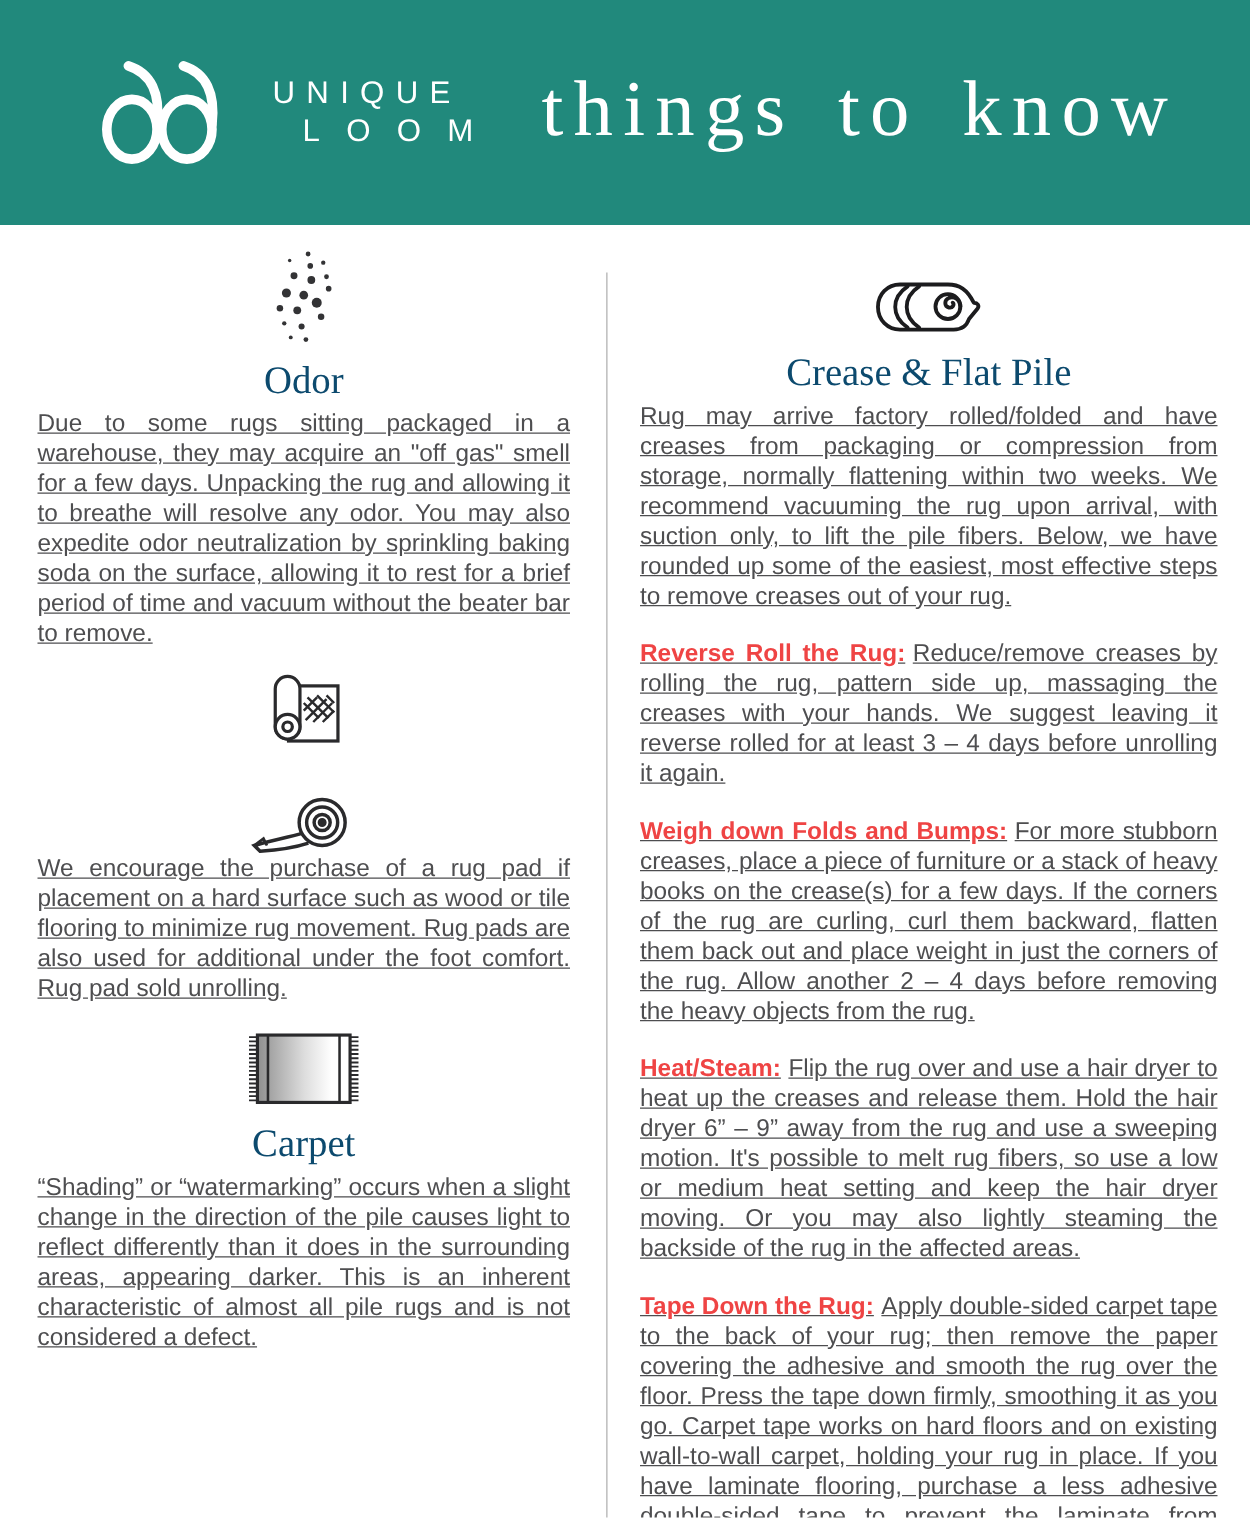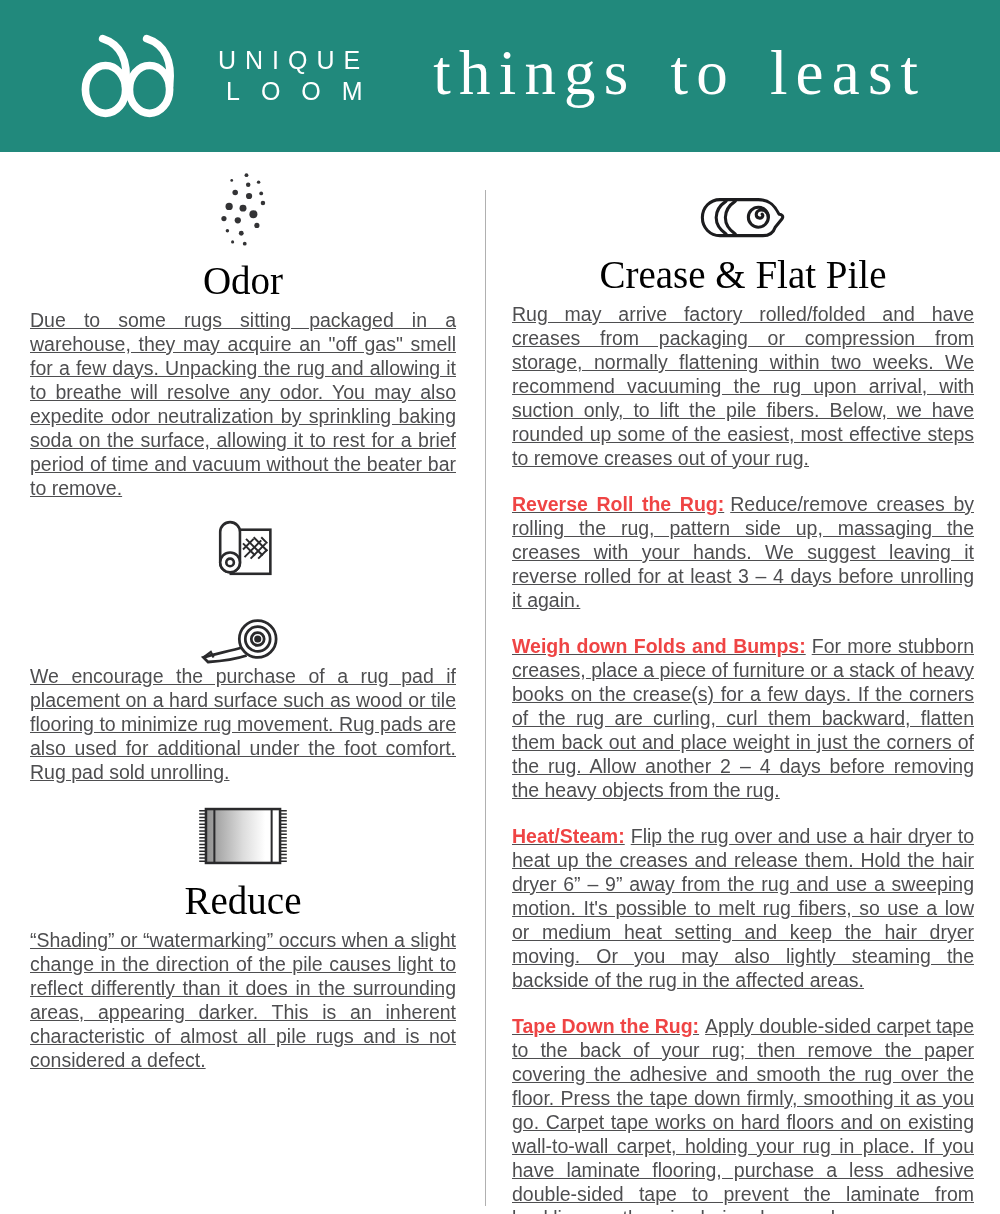--- a/index.html
+++ b/index.html
@@ -6,36 +6,36 @@
   body {
     width:1000px; height:1214px;
     background:#ffffff;
     font-family:"Liberation Sans", sans-serif;
     position:relative;
     overflow:hidden;
   }
 
   
   .header {
-    height:152px;
+    height:180px;
     background:#21897C;
     display:flex;
     align-items:center;
   }
   .logo { display:flex; align-items:center; margin-left:76px; }
   .logo-mark { width:126px; height:88px; }
   .brand-text {
     color:#fff;
     margin-left:16px;
     display:flex; flex-direction:column;
     line-height:1.25;
     font-weight:400;
   }
   .brand-line1 { font-size:25px; letter-spacing:9px; }
-  .brand-line2 { font-size:25px; letter-spacing:21px; margin-left:8px; }
+  .brand-line2 { font-size:25px; letter-spacing:21px; margin-left:24px; }
   .page-title {
     flex:1;
     text-align:center;
     font-family:"Liberation Serif", serif;
     font-weight:400;
     color:#ffffff;
     font-size:63px;
     letter-spacing:0.13em;
     word-spacing:0.16em;
     margin:0 24px 6px 0;
@@ -45,22 +45,22 @@
   .main { display:flex; align-items:flex-start; }
   .col-left  { width:426px; margin-left:30px; }
   .divider   { width:1px; height:1016px; background:#b0b0b0; margin-left:29px; margin-top:38px; }
   .col-right { width:462px; margin-left:26px; }
 
   .section { text-align:center; }
   .icon-row { display:flex; justify-content:center; align-items:flex-end; }
   .section-heading {
     font-family:"Liberation Serif", serif;
     font-weight:400;
-    color:#000000;
-    font-size:39px;
+    color:#0c4a6e;
+    font-size:31px;
     margin:10px 0 5px;
   }
   .body-text {
     text-align:justify;
     font-size:19.5px;
     line-height:24px;
     color:#4E4E50;
     margin:0;
     text-decoration:underline;
   }
@@ -90,21 +90,21 @@
         <path d="M51 56 C54 30 46 13 27 7"></path>
         <ellipse cx="76" cy="60" rx="21" ry="25"></ellipse>
         <path d="M97 56 C100 30 92 13 73 7"></path>
       </g>
     </svg>
     <div class="brand-text">
       <span class="brand-line1">UNIQUE</span>
       <span class="brand-line2">LOOM</span>
     </div>
   </div>
-  <h1 class="page-title">things to least</h1>
+  <h1 class="page-title">things to know</h1>
 </div>
 
 <div class="main">
 
   <div class="col-left">
 
     <div class="section" id="sec-odor">
       <div class="icon-row">
         <svg width="72" height="78" viewBox="0 0 80 90" aria-hidden="true">
           <g fill="#333335">
@@ -180,21 +180,21 @@
             <rect x="16" y="6" width="88" height="64" fill="url(#shadegrad)" stroke-width="3"></rect>
             <line x1="26" y1="6" x2="26" y2="70" stroke-width="2.4"></line>
             <line x1="94" y1="6" x2="94" y2="70" stroke-width="2.4"></line>
             <g stroke-width="1.8">
               <path d="M8 8 H16 M8 12 H16 M8 16 H16 M8 20 H16 M8 24 H16 M8 28 H16 M8 32 H16 M8 36 H16 M8 40 H16 M8 44 H16 M8 48 H16 M8 52 H16 M8 56 H16 M8 60 H16 M8 64 H16 M8 68 H16"></path>
               <path d="M104 8 H112 M104 12 H112 M104 16 H112 M104 20 H112 M104 24 H112 M104 28 H112 M104 32 H112 M104 36 H112 M104 40 H112 M104 44 H112 M104 48 H112 M104 52 H112 M104 56 H112 M104 60 H112 M104 64 H112 M104 68 H112"></path>
             </g>
           </g>
         </svg>
       </div>
-      <h2 class="section-heading">Reduce</h2>
+      <h2 class="section-heading">Carpet</h2>
       <p class="body-text">“Shading” or “watermarking” occurs when a slight change in the direction of the pile causes light to reflect differently than it does in the surrounding areas, appearing darker. This is an inherent characteristic of almost all pile rugs and is not considered a defect.</p>
     </div>
 
   </div>
 
   <div class="divider"></div>
 
   <div class="col-right">
 
     <div class="section" id="sec-crease">

